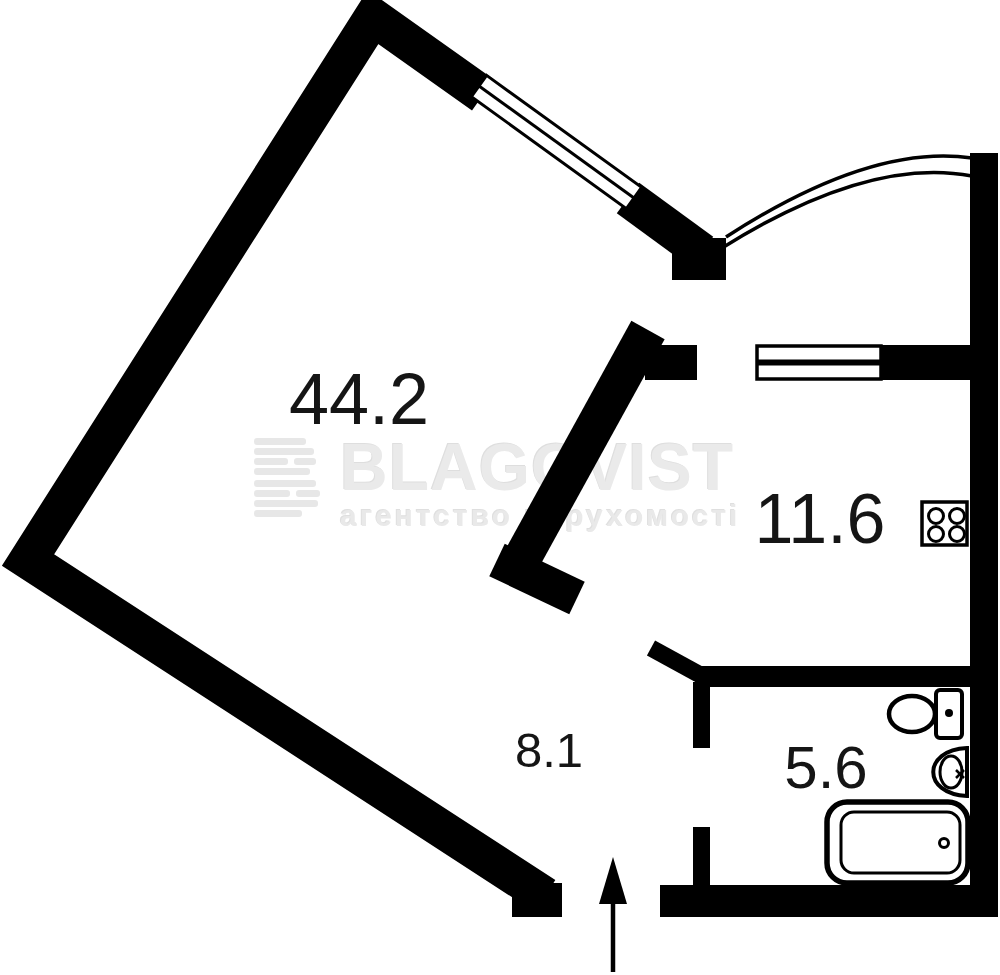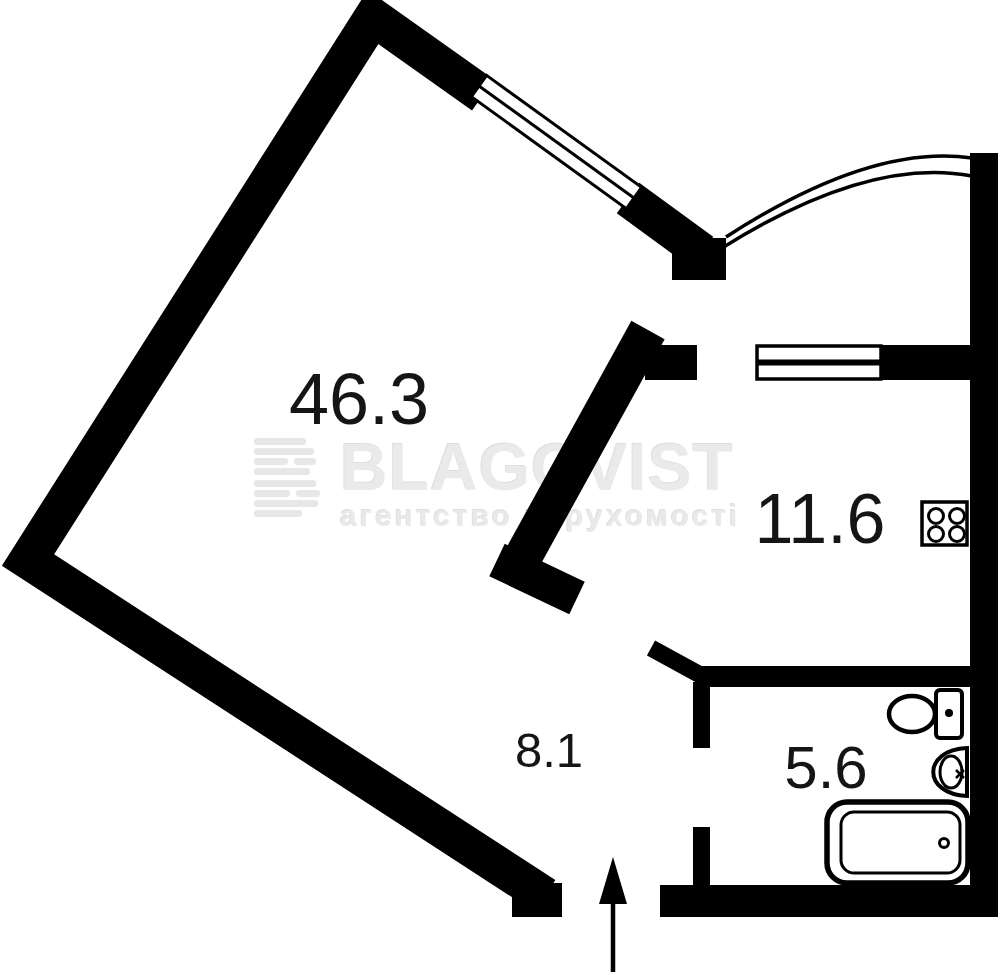--- a/index.html
+++ b/index.html
@@ -137,17 +137,17 @@
       </g>
     </g>
 
     <g fill="#fff" stroke="#000">
       <rect x="827" y="802" width="141" height="81" rx="20" stroke-width="5.5"></rect>
       <rect x="841" y="812" width="119" height="61" rx="13" stroke-width="3"></rect>
       <circle cx="944" cy="843" r="4.5" stroke-width="3"></circle>
     </g>
   </svg>
 
-  <div class="room-label lbl-27">46.3</div>
+  <div class="room-label lbl-27">44.2</div>
   <div class="room-label lbl-116">11.6</div>
   <div class="room-label lbl-81">8.1</div>
   <div class="room-label lbl-56">5.6</div>
 </div>
 
 </body></html>

